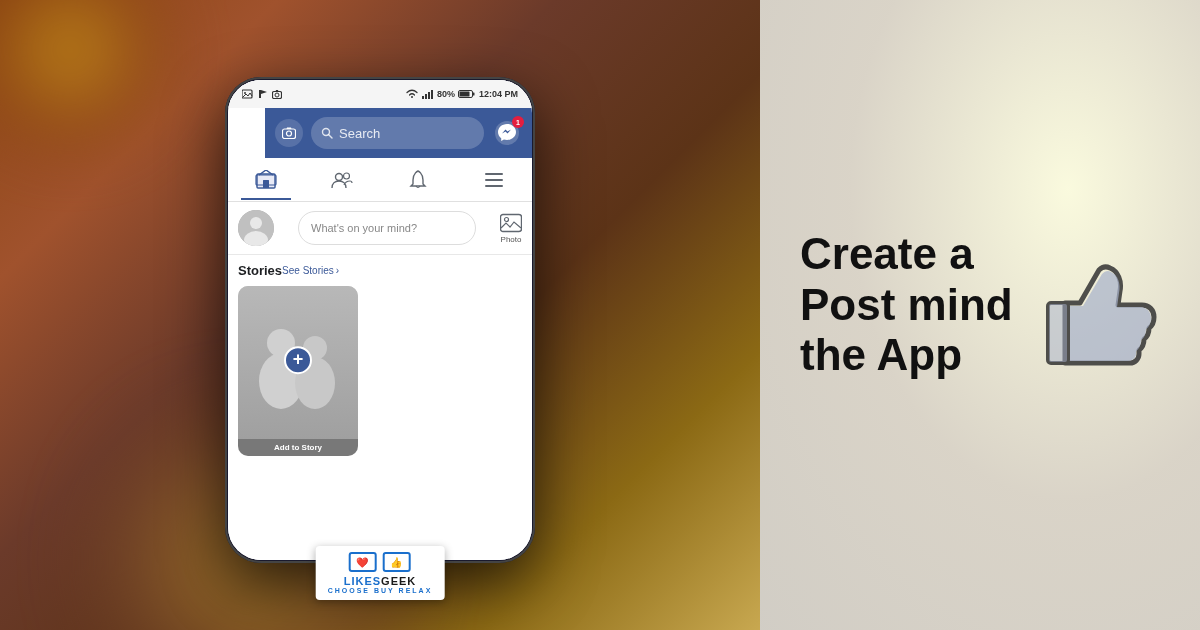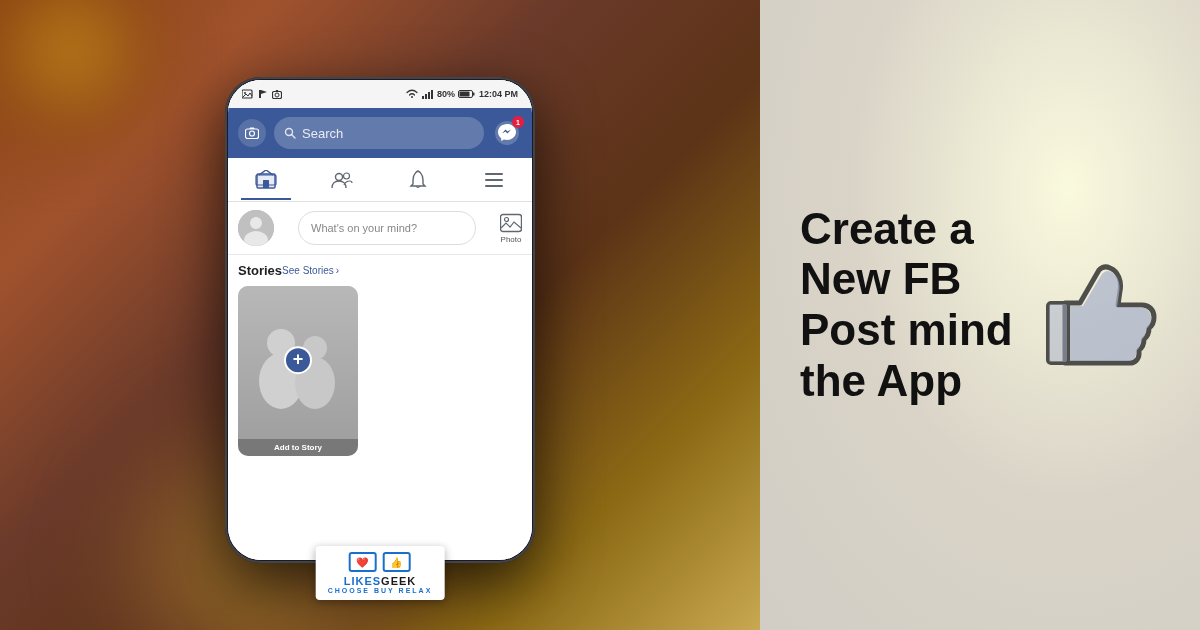--- a/index.html
+++ b/index.html
@@ -110,20 +110,21 @@
     }
 
     
     .fb-header {
       background: #3b5998;
       height: 50px;
       display: flex;
       align-items: center;
       padding: 0 10px;
       gap: 8px;
+      margin-left: 37px;
     }
 
     .fb-camera-icon {
       width: 28px;
       height: 28px;
       background: rgba(255,255,255,0.15);
       border-radius: 50%;
       display: flex;
       align-items: center;
       justify-content: center;
@@ -600,18 +601,17 @@
       <path d="M57 118 L98 118 C102 118 106 115 106 111 L106 108 C109 106 111 102 111 97 C114 95 116 91 116 86 C119 84 121 80 121 75 C121 69 117 64 110 64 L87 64 L89 50 C91 41 88 32 81 29 C78 27 75 28 72 31 L53 63 L38 63 L38 118 L57 118 Z" fill="#9ba8c9" opacity="0.7"></path>
 
       <rect x="18" y="60" width="20" height="60" rx="3" fill="none" stroke="#333" stroke-width="4"></rect>
       <rect x="19" y="61" width="18" height="58" rx="2" fill="#9ba8c9" opacity="0.5"></rect>
     </svg>
   </div>
 
   <div class="right-content">
     <div class="main-text">
       <div>Create a</div>
-      <div>New FB</div>
       <div>Post mind</div>
       <div>the App</div>
     </div>
   </div>
 </div>
 
 </body></html>

